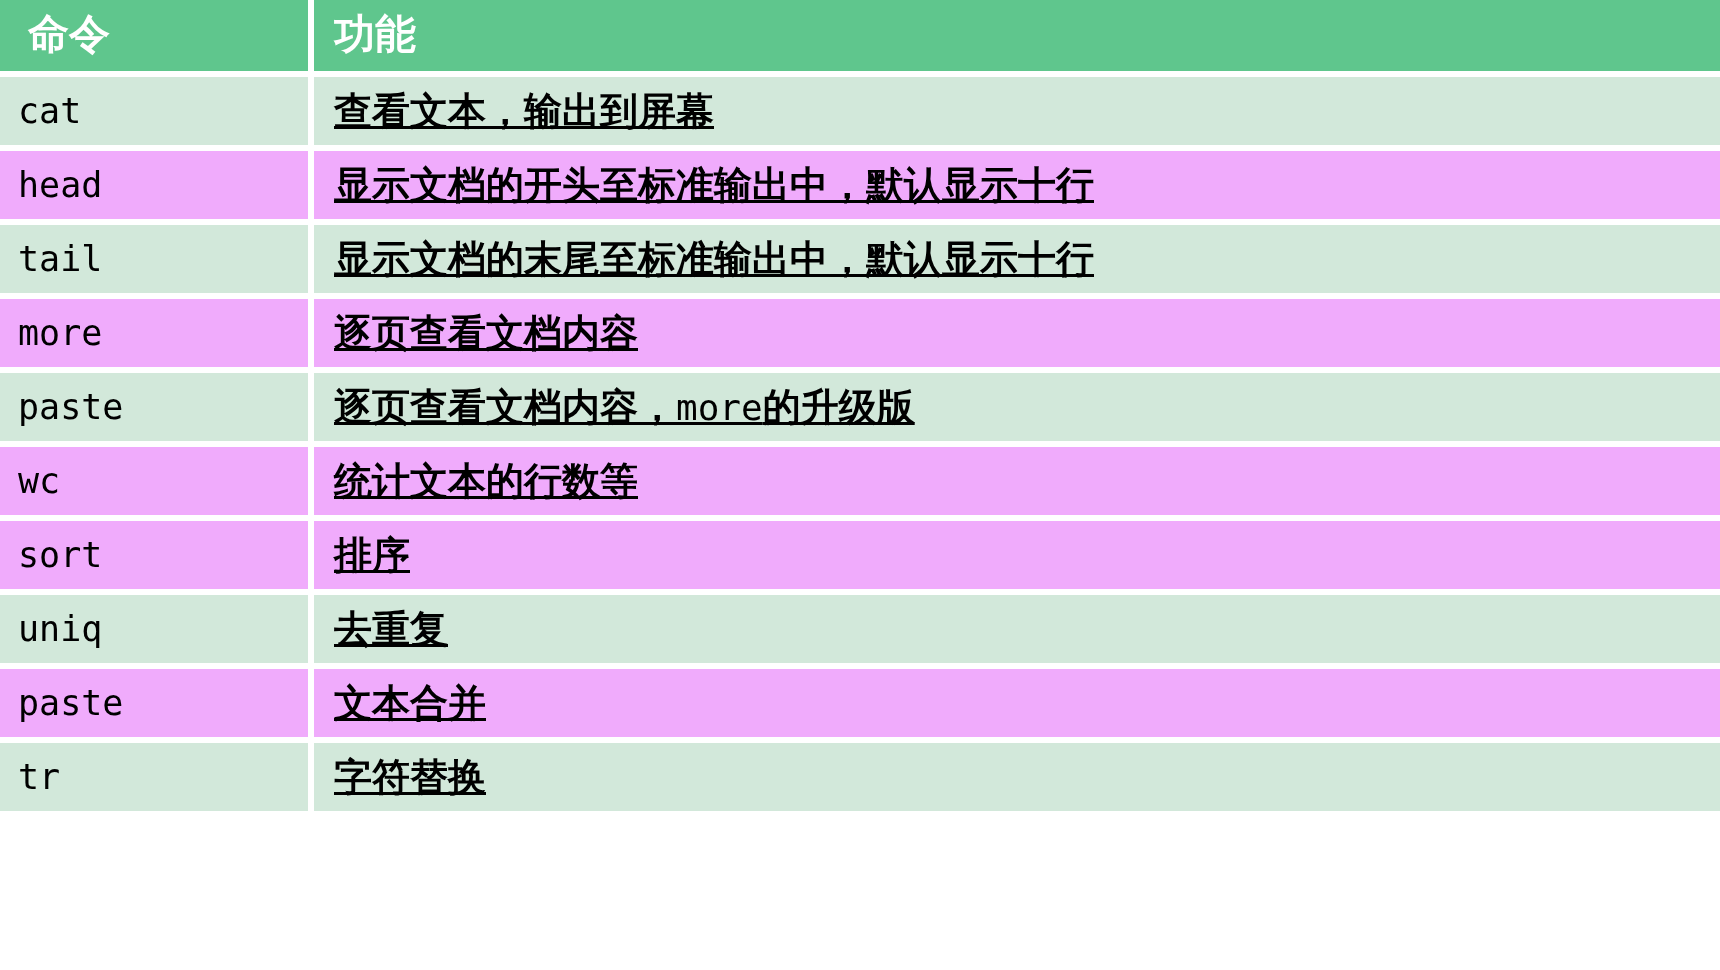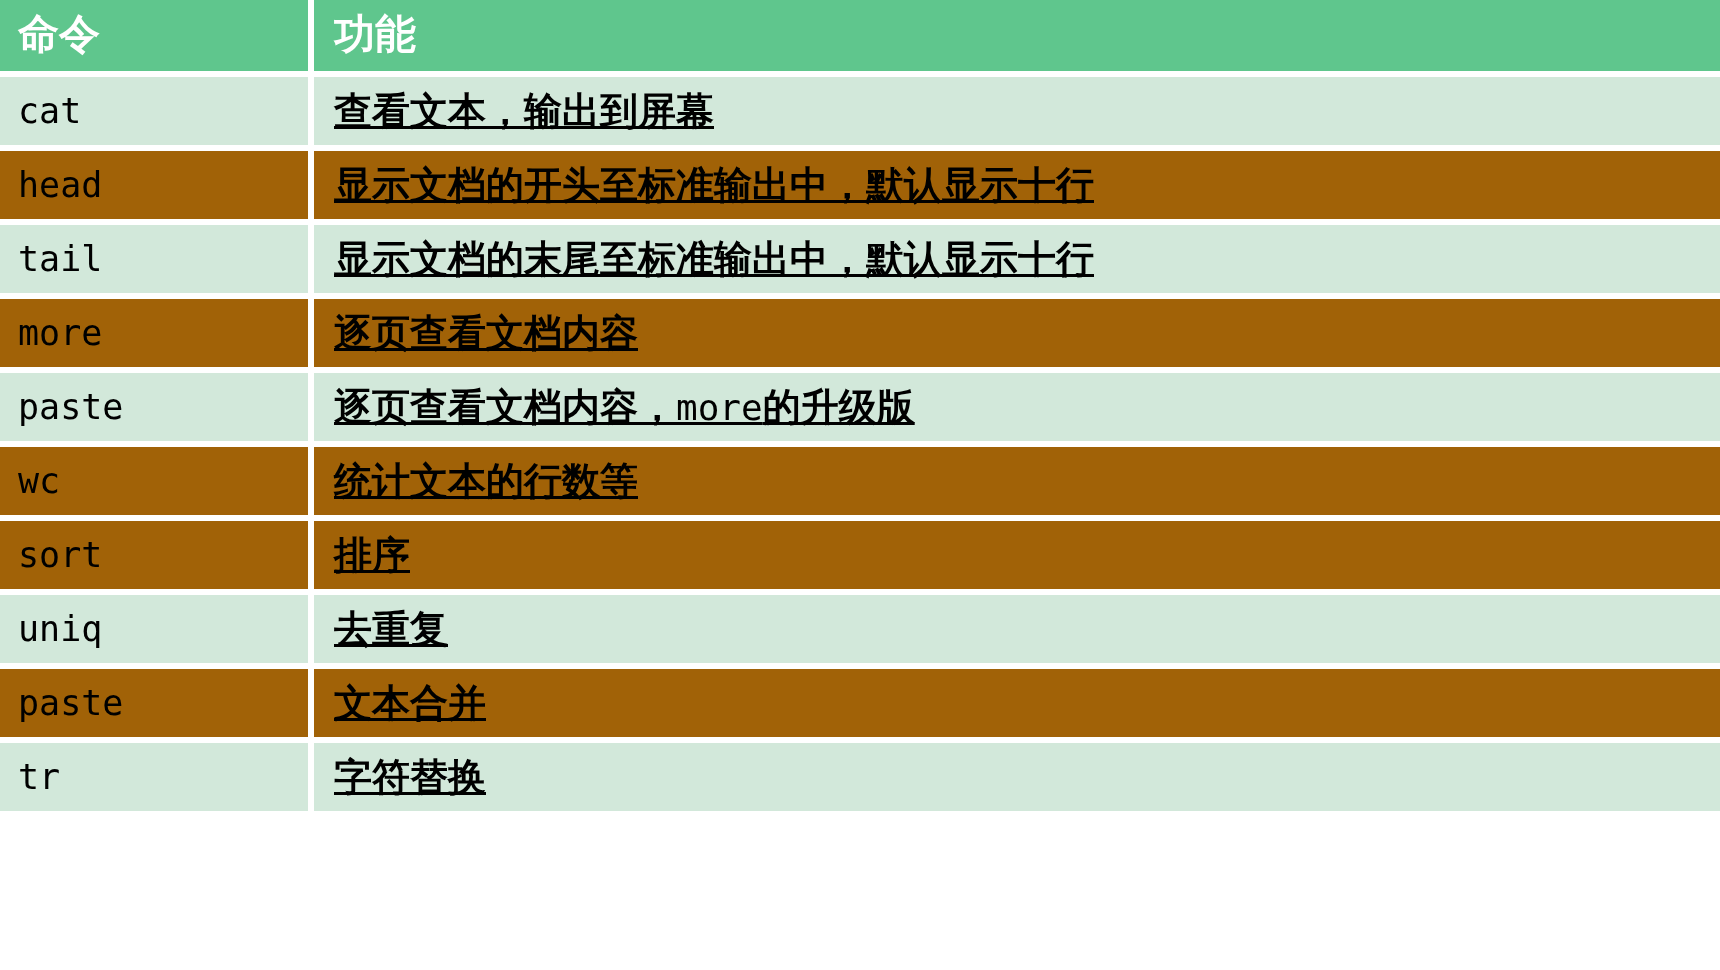--- a/index.html
+++ b/index.html
@@ -23,21 +23,21 @@
   #cmd-table col.col-cmd  { width: 314px; }
   #cmd-table col.col-func { width: 1406px; }
 
   thead tr.header-row th {
     background: #5FC68D;
     color: #ffffff;
     font-weight: bold;
     font-size: 41px;
     line-height: 1;
     text-align: left;
-    padding: 14px 0 16px 18px;
+    padding: 14px 0 16px 28px;
     height: 60px;
     box-sizing: border-box;
     vertical-align: middle;
     border: 0;
     border-right: 6px solid #ffffff;
     font-family: "DejaVu Sans", "Liberation Sans", sans-serif;
     white-space: nowrap;
   }
   thead tr.header-row th.func-head {
     border-right: none;
@@ -69,21 +69,21 @@
   }
 
   tbody tr.data-row td.cmd-cell {
     font-size: 35px;
     line-height: 1;
     font-family: "DejaVu Sans Mono", "Liberation Mono", monospace;
     font-weight: normal;
   }
 
   tbody tr.shade-dark td   { background: #D2E8DA; }
-  tbody tr.shade-light td  { background: #a16207; }
+  tbody tr.shade-light td  { background: #f0abfc; }
 
   
   .mono-frag {
     font-family: "DejaVu Sans Mono", "Liberation Mono", monospace;
     font-weight: normal;
     font-size: 36px;
   }
 </style>
 </head>
 <body>

